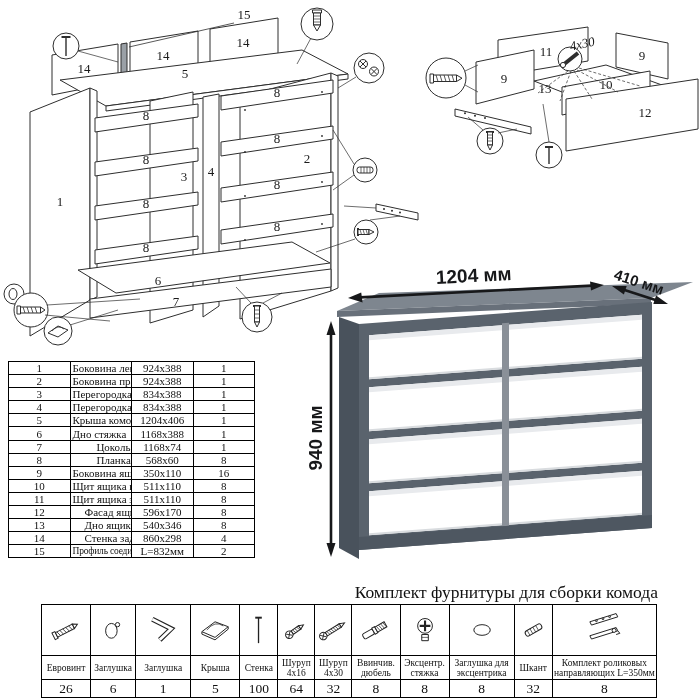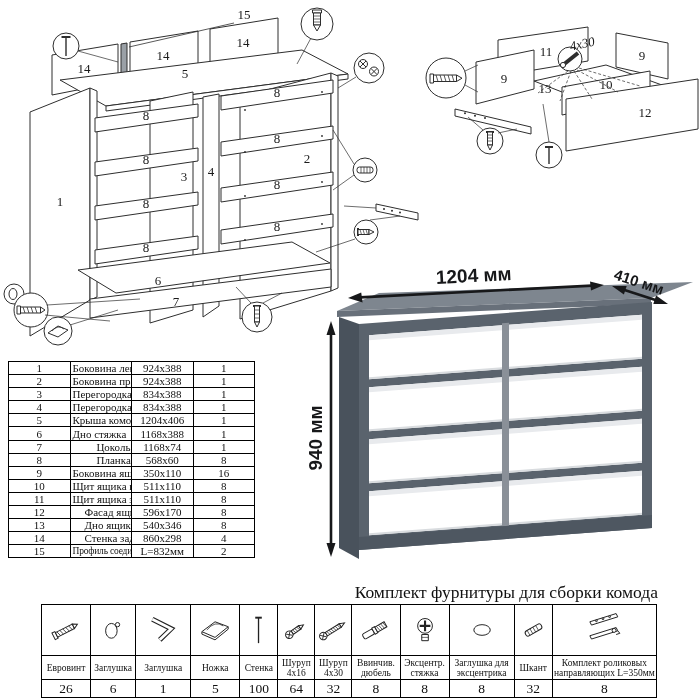--- a/index.html
+++ b/index.html
@@ -529,21 +529,21 @@
                   <circle cx="33.5" cy="28.5" r="2.4"></circle>
                   <path d="M38,29 L40.5,32 L36,33.5" fill="none"></path>
                 </g>
               </svg>
             </td>
           </tr>
         <tr class="names">
             <td>Евровинт</td>
             <td>Заглушка</td>
             <td>Заглушка</td>
-            <td>Ножка</td>
+            <td>Крыша</td>
             <td>Стенка</td>
             <td>Шуруп 4x16</td>
             <td>Шуруп 4x30</td>
             <td>Ввинчив. дюбель</td>
             <td>Эксцентр. стяжка</td>
             <td>Заглушка для эксцентрика</td>
             <td>Шкант</td>
             <td>Комплект роликовых направляющих L=350мм</td>
           </tr>
         <tr class="qtys">

